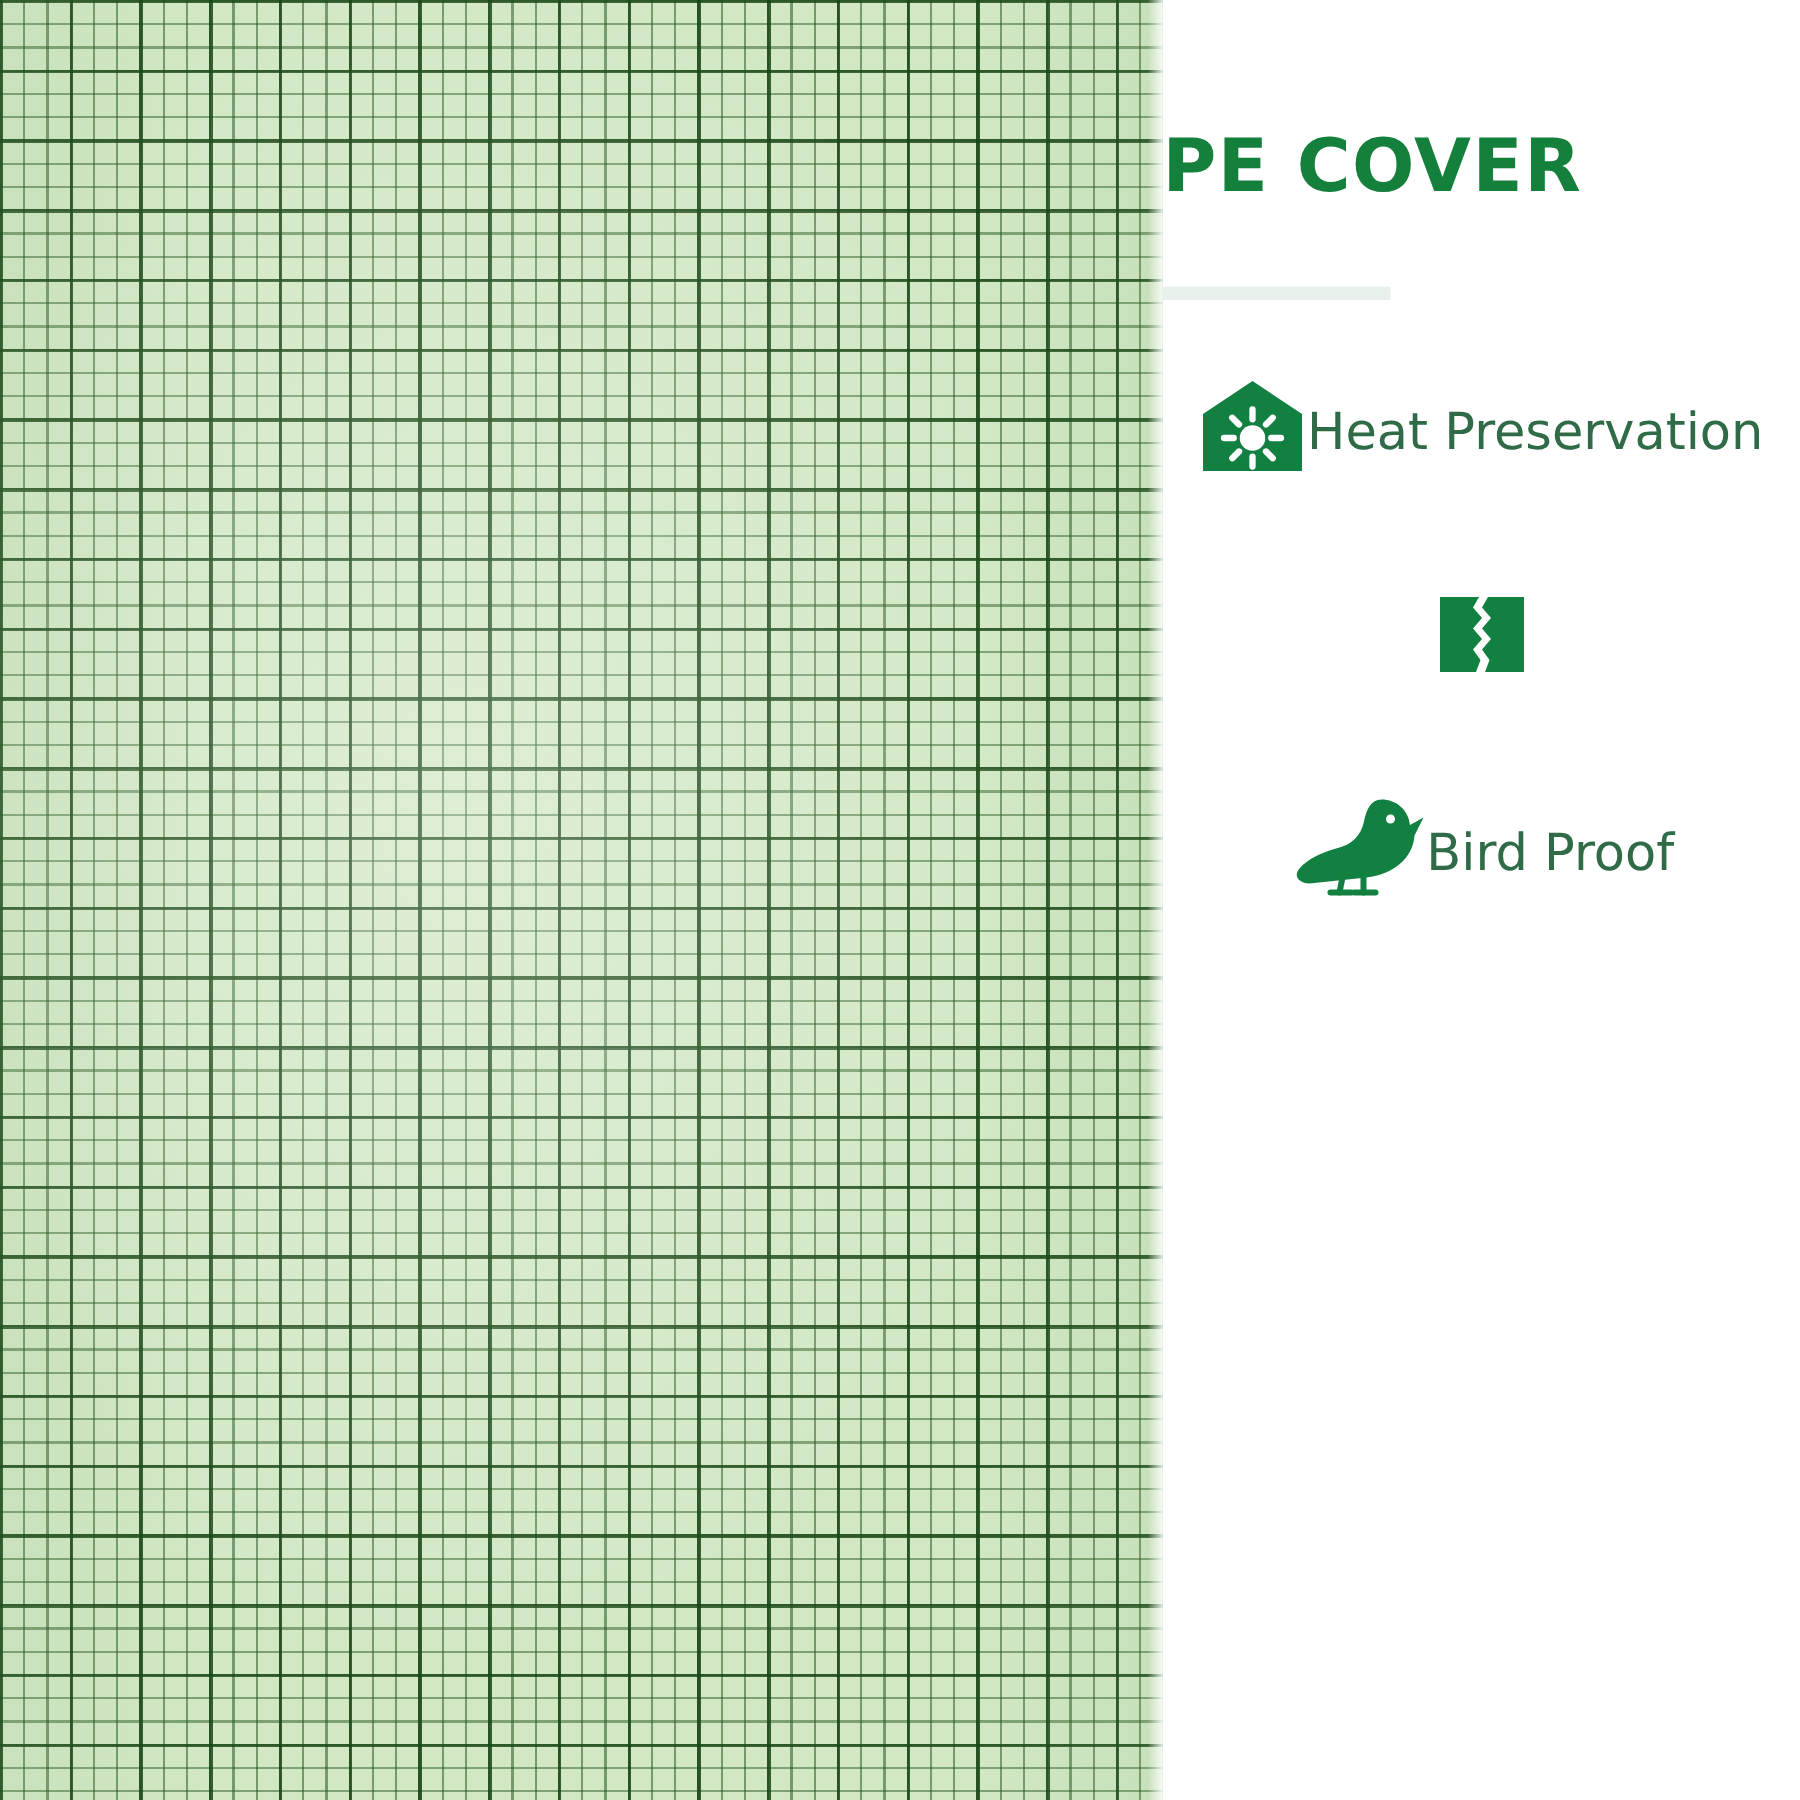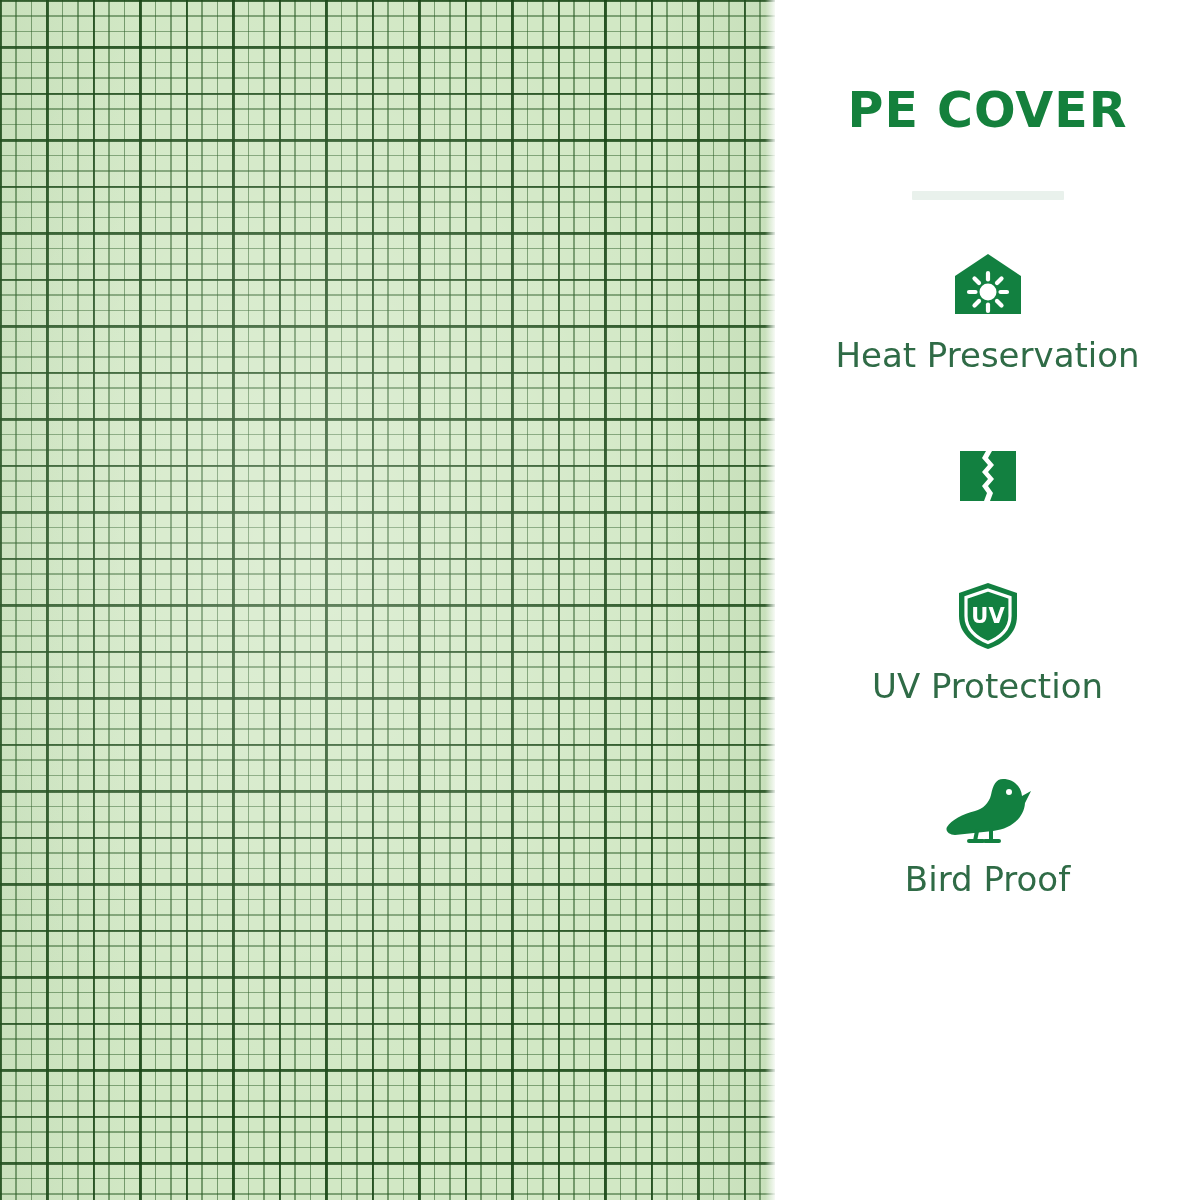--- a/index.html
+++ b/index.html
@@ -89,21 +89,21 @@
   }
 
   
   .info-panel {
     position: relative;
     flex: 1;
     height: 1200px;
     background: #ffffff;
     display: flex;
     flex-direction: column;
-    align-items: center;
+    align-items: flex-start;
   }
 
   .title {
     margin-top: 86px;
     font-size: 49px;
     font-weight: bold;
     letter-spacing: 1px;
     color: #14803c;
     text-align: center;
     line-height: 1;
@@ -120,21 +120,21 @@
   .features {
     margin-top: 42px;
     width: 100%;
     display: flex;
     flex-direction: column;
     align-items: center;
   }
 
   .feature {
     display: flex;
-    flex-direction: column;
+    flex-direction: row;
     align-items: center;
     margin-bottom: 44px;
   }
 
   .feature .icon-wrap {
     height: 74px;
     display: flex;
     align-items: center;
     justify-content: center;
   }
@@ -195,30 +195,20 @@
 
       <div class="feature f-tear">
         <div class="icon-wrap">
           <svg width="64" height="58" viewBox="0 0 64 58" aria-hidden="true">
             <path d="M4 4 H30 L26 11 L32 18 L26 25 L32 32 L26 39 L31 46 L28 54 H4 Z" fill="#128040"></path>
             <path d="M60 4 H36 L32 11 L38 18 L32 25 L38 32 L32 39 L37 46 L34 54 H60 Z" fill="#128040"></path>
           </svg>
         </div>
       </div>
 
-      <div class="feature f-uv">
-        <div class="icon-wrap">
-          <svg width="66" height="72" viewBox="0 0 66 72" aria-hidden="true">
-            <path d="M33 3 L62 13 V36 C62 53 49 64 33 69 C17 64 4 53 4 36 V13 Z" fill="#128040"></path>
-            <path d="M33 10 L55 17.5 V36 C55 49 45 58 33 62.5 C21 58 11 49 11 36 V17.5 Z" fill="none" stroke="#ffffff" stroke-width="3.2"></path>
-            <text x="33" y="43" text-anchor="middle" font-family="DejaVu Sans, sans-serif" font-size="21" font-weight="bold" fill="#ffffff">UV</text>
-          </svg>
-        </div>
-        <div class="label">UV Protection</div>
-      </div>
 
       <div class="feature f-bird">
         <div class="icon-wrap">
           <svg width="92" height="72" viewBox="0 0 92 72" aria-hidden="true">
             <path d="M62 6 C72 6 80 13 81 23 L90 18 L84 30 C83 45 70 56 52 58 L14 62 C8 62 4 58 6 54 C10 47 22 41 34 38 C42 36 48 30 50 22 C52 12 55 6 62 6 Z" fill="#128040"></path>
             <circle cx="68" cy="19" r="3" fill="#ffffff"></circle>
             <g stroke="#128040" stroke-width="4" stroke-linecap="round">
               <line x1="36" y1="58" x2="34" y2="68"></line>
               <line x1="50" y1="57" x2="50" y2="68"></line>
               <line x1="28" y1="68" x2="42" y2="68"></line>

